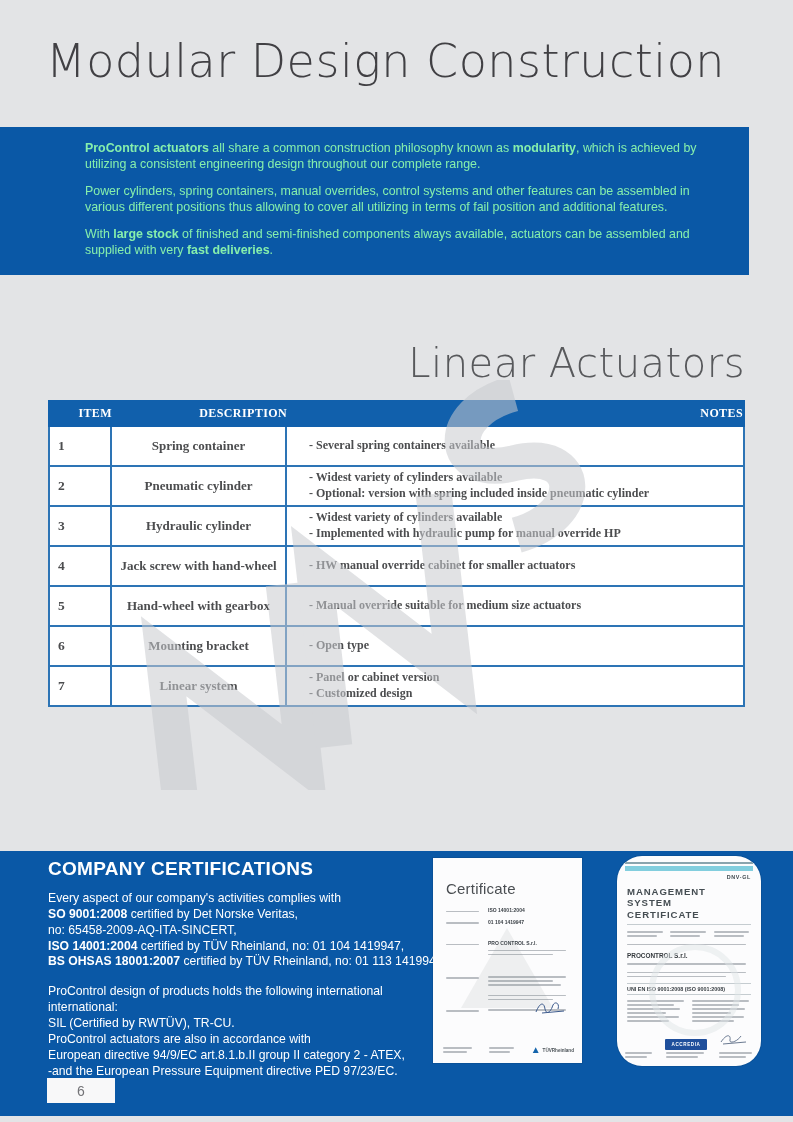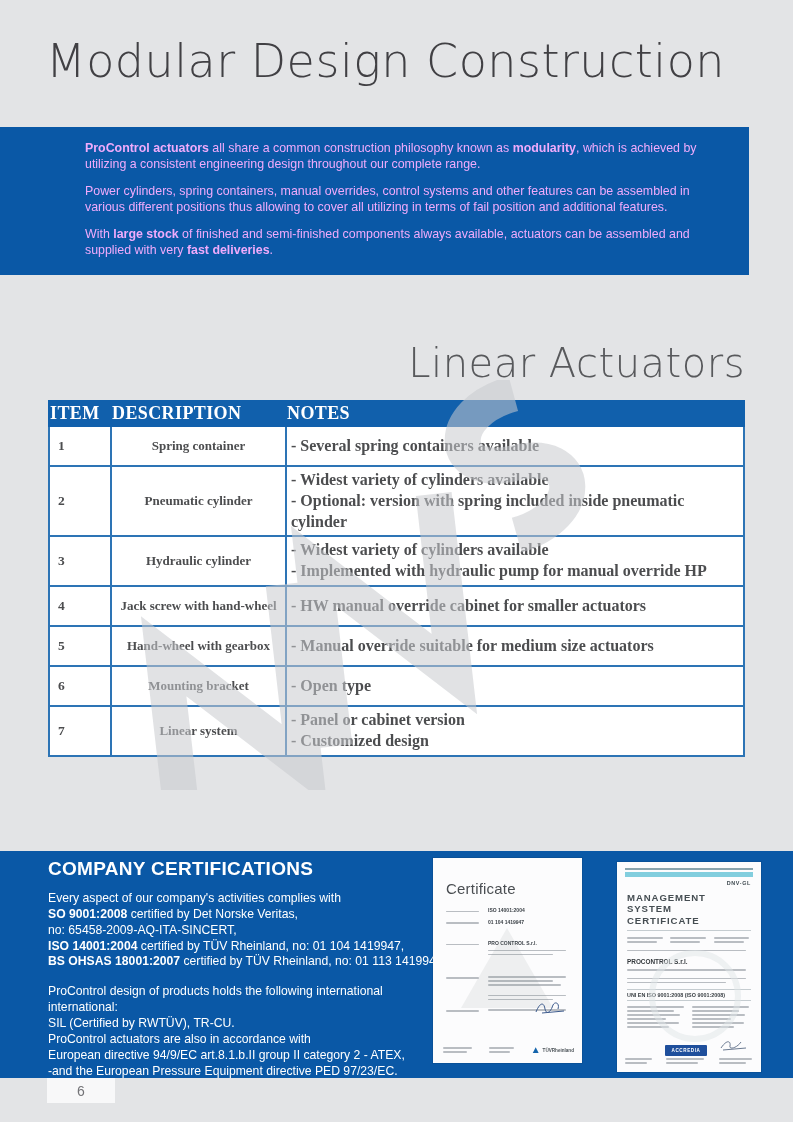--- a/index.html
+++ b/index.html
@@ -6,62 +6,62 @@
   .canvas{position:relative;width:793px;height:1122px;background:#e3e4e6;overflow:hidden;
           font-family:"Liberation Sans",sans-serif;}
 
   
   .doc-title{position:absolute;left:46px;top:34px;margin:0;width:700px;
     font-family:"DejaVu Sans","Liberation Sans",sans-serif;
     font-weight:100;font-size:46px;color:#414044;letter-spacing:.5px;}
 
   
   .intro-box{position:absolute;left:0;top:127px;width:749px;height:148px;background:#0a58a6;
-    color:#f0abfc;box-sizing:border-box;padding:13px 20px 0 85px;}
+    color:#86efac;box-sizing:border-box;padding:13px 20px 0 85px;}
   .intro-p{margin:0 0 10px 0;font-size:12.4px;line-height:1.32;max-width:652px;}
   .intro-p b{font-weight:700;}
 
   
   .section-heading{position:absolute;right:48px;top:340px;margin:0;
     font-family:"DejaVu Sans","Liberation Sans",sans-serif;
     font-weight:100;font-size:40px;color:#58595c;letter-spacing:.5px;}
 
   
   .actuator-table{position:absolute;left:48px;top:400px;width:697px;box-sizing:border-box;
     border:2px solid #2d74b5;border-top:none;background:#fff;
     font-family:"Liberation Serif",serif;color:#4c4d4f;}
   .t-head{display:flex;background:#1160ac;color:#fff;height:27px;align-items:center;
     margin:0 -2px; padding:0 2px;}
-  .th{font-size:18px;font-weight:700;letter-spacing:.4px;text-align:left;}
+  .th{font-size:12px;font-weight:700;letter-spacing:.4px;text-align:right;}
   .th-item{width:62px;}
   .th-desc{width:175px;}
   .th-notes{flex:1;}
   .t-row{display:flex;min-height:38px;border-bottom:2px solid #2d74b5;align-items:stretch;}
   .t-row:last-child{border-bottom:none;}
   .td{box-sizing:border-box;display:flex;flex-direction:column;justify-content:center;
       padding:3px 4px;font-weight:700;}
   .td-item{width:62px;border-right:2px solid #2d74b5;font-size:13.5px;padding-left:8px;}
   .td-desc{width:175px;border-right:2px solid #2d74b5;text-align:center;font-size:13px;}
-  .td-notes{flex:1;padding-left:4px;font-size:16px;line-height:1.3;}
+  .td-notes{flex:1;padding-left:22px;font-size:12px;line-height:1.3;}
 
   
   .watermark{position:absolute;left:50px;top:380px;z-index:6;pointer-events:none;opacity:.55;}
 
   
-  .cert-section{position:absolute;left:0;top:851px;width:793px;height:227px;background:#0a58a6;color:#fff;}
+  .cert-section{position:absolute;left:0;top:851px;width:793px;height:265px;background:#0a58a6;color:#fff;}
   .cert-heading{position:absolute;left:48px;top:7px;margin:0;font-size:19px;font-weight:700;letter-spacing:.3px;}
   .cert-text{position:absolute;left:48px;top:40px;font-size:12.2px;line-height:1.3;white-space:nowrap;}
   .cert-text .cl{margin:0;}
   .cert-text .cl b{font-weight:700;}
   .cert-gap{height:14px;}
 
   
   .cert-card{position:absolute;background:#fcfcfd;box-shadow:0 0 0 1px rgba(0,0,0,.08);overflow:hidden;color:#4a4e52;}
   .cert-left{left:433px;top:7px;width:149px;height:205px;}
-  .cert-right{left:617px;top:11px;width:144px;height:210px;}
+  .cert-right{left:617px;top:5px;width:144px;height:210px;border-radius:25px;}
   .bar{height:2px;background:#b9bdc2;margin:3px 0;border-radius:1px;}
   .bars-tiny .bar{height:1.5px;margin:2.5px 0;}
 
   .lc-title{font-size:15px;color:#4a4e52;margin:22px 0 10px 13px;letter-spacing:.2px;}
   .lc-row{display:flex;gap:8px;margin:4px 13px;align-items:flex-start;}
   .lc-label{width:34px;flex:none;padding-top:1px;}
   .lc-val{flex:1;font-size:5px;font-weight:700;color:#3c4248;line-height:1.4;}
   .lc-watermark{position:absolute;left:28px;top:70px;width:0;height:0;opacity:.12;
     border-left:46px solid transparent;border-right:46px solid transparent;border-bottom:80px solid #8a9096;}
   .lc-footer{position:absolute;left:10px;right:8px;bottom:8px;display:flex;justify-content:space-between;align-items:flex-end;}

